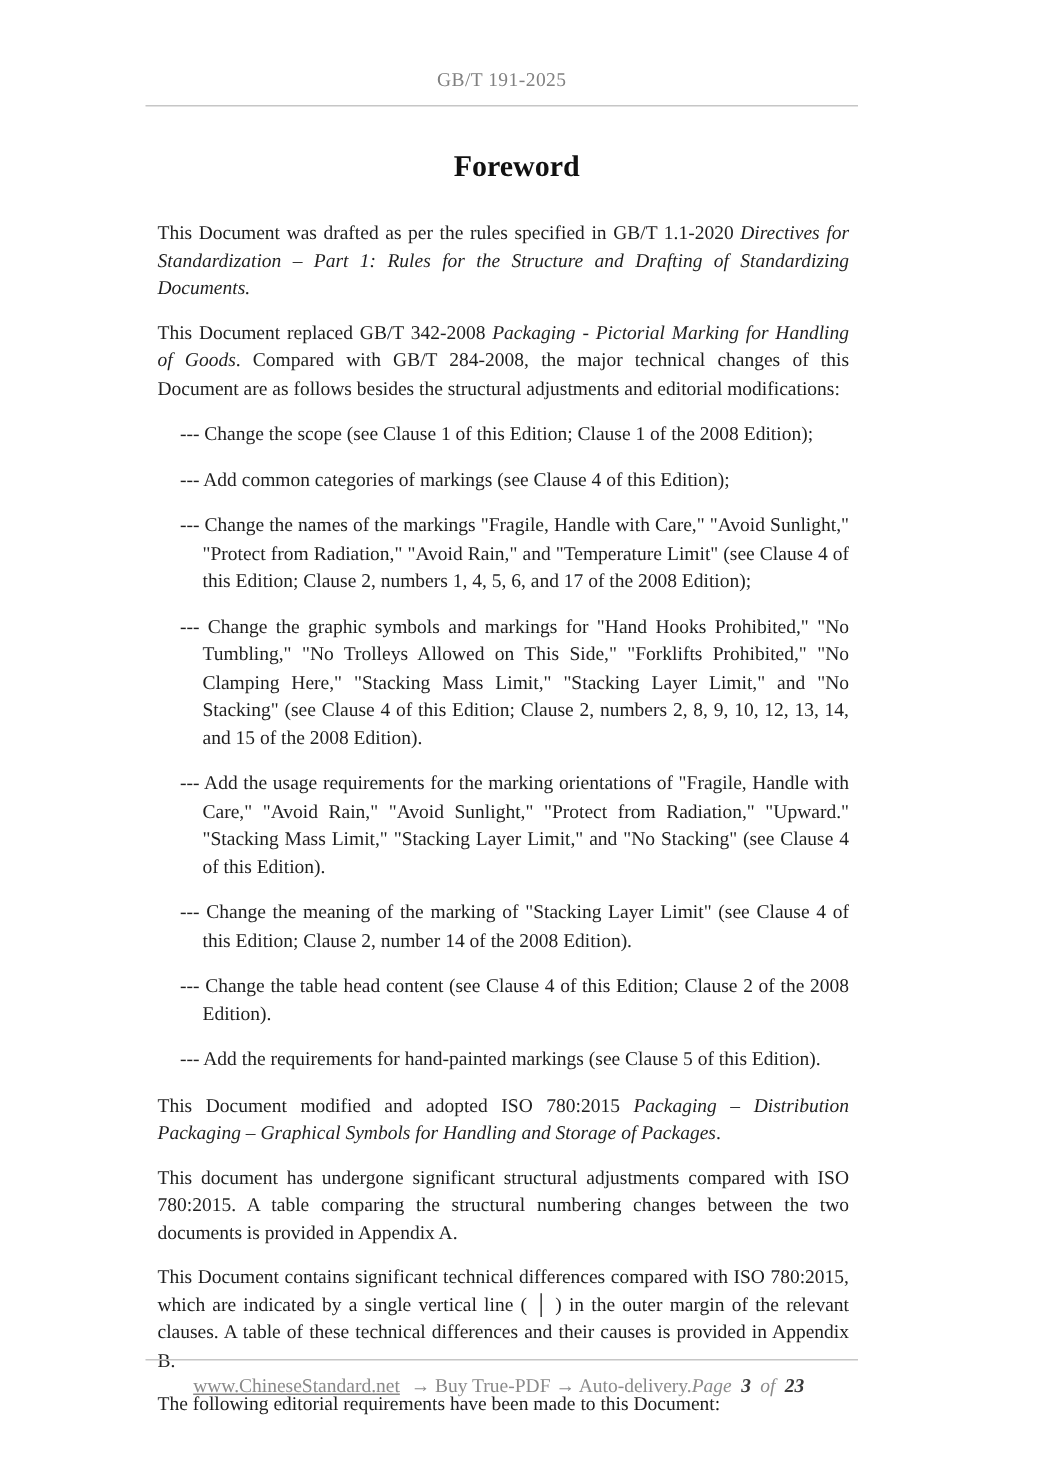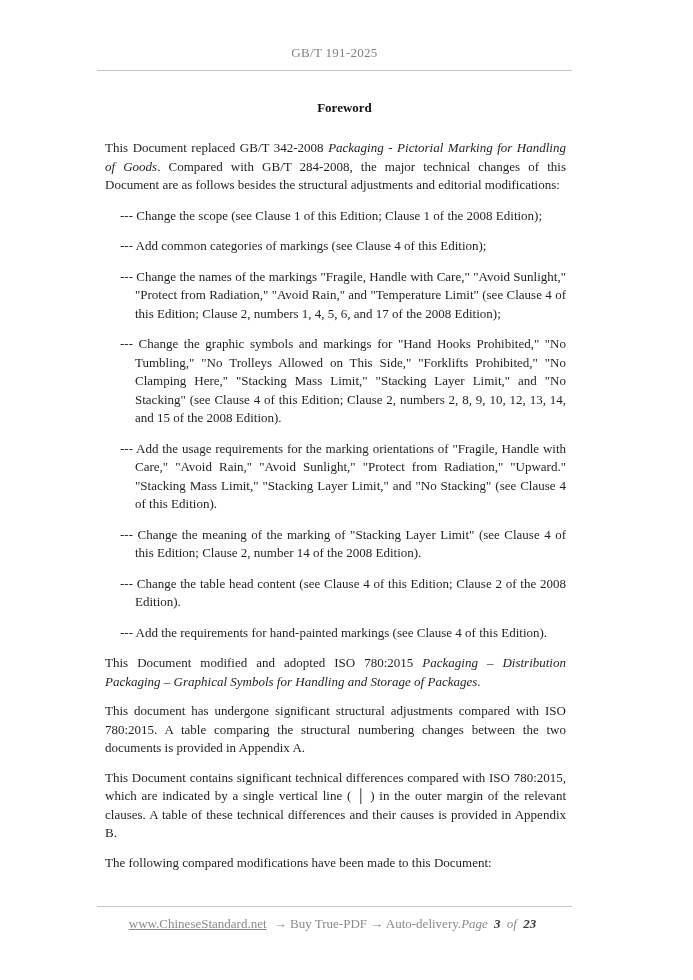--- a/index.html
+++ b/index.html
@@ -28,21 +28,21 @@
   }
   .doc-number {
     text-align: center;
     color: #808080;
     font-size: 13px;
     letter-spacing: 0.3px;
     margin-bottom: 9px;
   }
   h1.title {
     text-align: center;
-    font-size: 13px;
+    font-size: 20px;
     font-weight: bold;
     color: #111111;
     margin: 29px 0 23px 0;
     padding-left: 20px;
   }
   .content {
     margin: 0 103px 0 105px;
     font-size: 13px;
     line-height: 18.5px;
     text-align: justify;
@@ -97,46 +97,47 @@
 
   <div class="page-header">
     <div class="doc-number">GB/T 191-2025</div>
     <div class="rule"></div>
   </div>
 
   <h1 class="title">Foreword</h1>
 
   <div class="content">
 
+    <p><span>This Document was drafted as per the rules specified in GB/T 1.1-2020 </span><em>Directives for Standardization – Part 1: Rules for the Structure and Drafting of Standardizing Documents.</em></p>
 
     <p><span>This Document replaced GB/T 342-2008 </span><em>Packaging - Pictorial Marking for Handling of Goods</em><span>. Compared with GB/T 284-2008, the major technical changes of this Document are as follows besides the structural adjustments and editorial modifications:</span></p>
 
     <p class="list-item"><span>--- Change the scope (see Clause 1 of this Edition; Clause 1 of the 2008 Edition);</span></p>
 
     <p class="list-item"><span>--- Add common categories of markings (see Clause 4 of this Edition);</span></p>
 
     <p class="list-item"><span>--- Change the names of the markings "Fragile, Handle with Care," "Avoid Sunlight," "Protect from Radiation," "Avoid Rain," and "Temperature Limit" (see Clause 4 of this Edition; Clause 2, numbers 1, 4, 5, 6, and 17 of the 2008 Edition);</span></p>
 
     <p class="list-item"><span>--- Change the graphic symbols and markings for "Hand Hooks Prohibited," "No Tumbling," "No Trolleys Allowed on This Side," "Forklifts Prohibited," "No Clamping Here," "Stacking Mass Limit," "Stacking Layer Limit," and "No Stacking" (see Clause 4 of this Edition; Clause 2, numbers 2, 8, 9, 10, 12, 13, 14, and 15 of the 2008 Edition).</span></p>
 
     <p class="list-item"><span>--- Add the usage requirements for the marking orientations of "Fragile, Handle with Care," "Avoid Rain," "Avoid Sunlight," "Protect from Radiation," "Upward." "Stacking Mass Limit," "Stacking Layer Limit," and "No Stacking" (see Clause 4 of this Edition).</span></p>
 
     <p class="list-item"><span>--- Change the meaning of the marking of "Stacking Layer Limit" (see Clause 4 of this Edition; Clause 2, number 14 of the 2008 Edition).</span></p>
 
     <p class="list-item"><span>--- Change the table head content (see Clause 4 of this Edition; Clause 2 of the 2008 Edition).</span></p>
 
-    <p class="list-item"><span>--- Add the requirements for hand-painted markings (see Clause 4 of this Edition).</span></p>
+    <p class="list-item"><span>--- Add the requirements for hand-painted markings (see Clause 5 of this Edition).</span></p>
 
     <p><span>This Document modified and adopted ISO 780:2015 </span><em>Packaging – Distribution Packaging – Graphical Symbols for Handling and Storage of Packages</em><span>.</span></p>
 
     <p><span>This document has undergone significant structural adjustments compared with ISO 780:2015. A table comparing the structural numbering changes between the two documents is provided in Appendix A.</span></p>
 
     <p><span>This Document contains significant technical differences compared with ISO 780:2015, which are indicated by a single vertical line ( │ ) in the outer margin of the relevant clauses. A table of these technical differences and their causes is provided in Appendix B.</span></p>
 
-    <p><span>The following compared modifications have been made to this Document:</span></p>
+    <p><span>The following editorial requirements have been made to this Document:</span></p>
 
   </div>
 
   <div class="page-footer">
     <div class="rule"></div>
     <div class="footer-row">
       <div class="footer-left">
         <span class="footer-link">www.ChineseStandard.net</span>
         <span class="footer-tail">→ Buy True-PDF → Auto-delivery.</span>
       </div>

